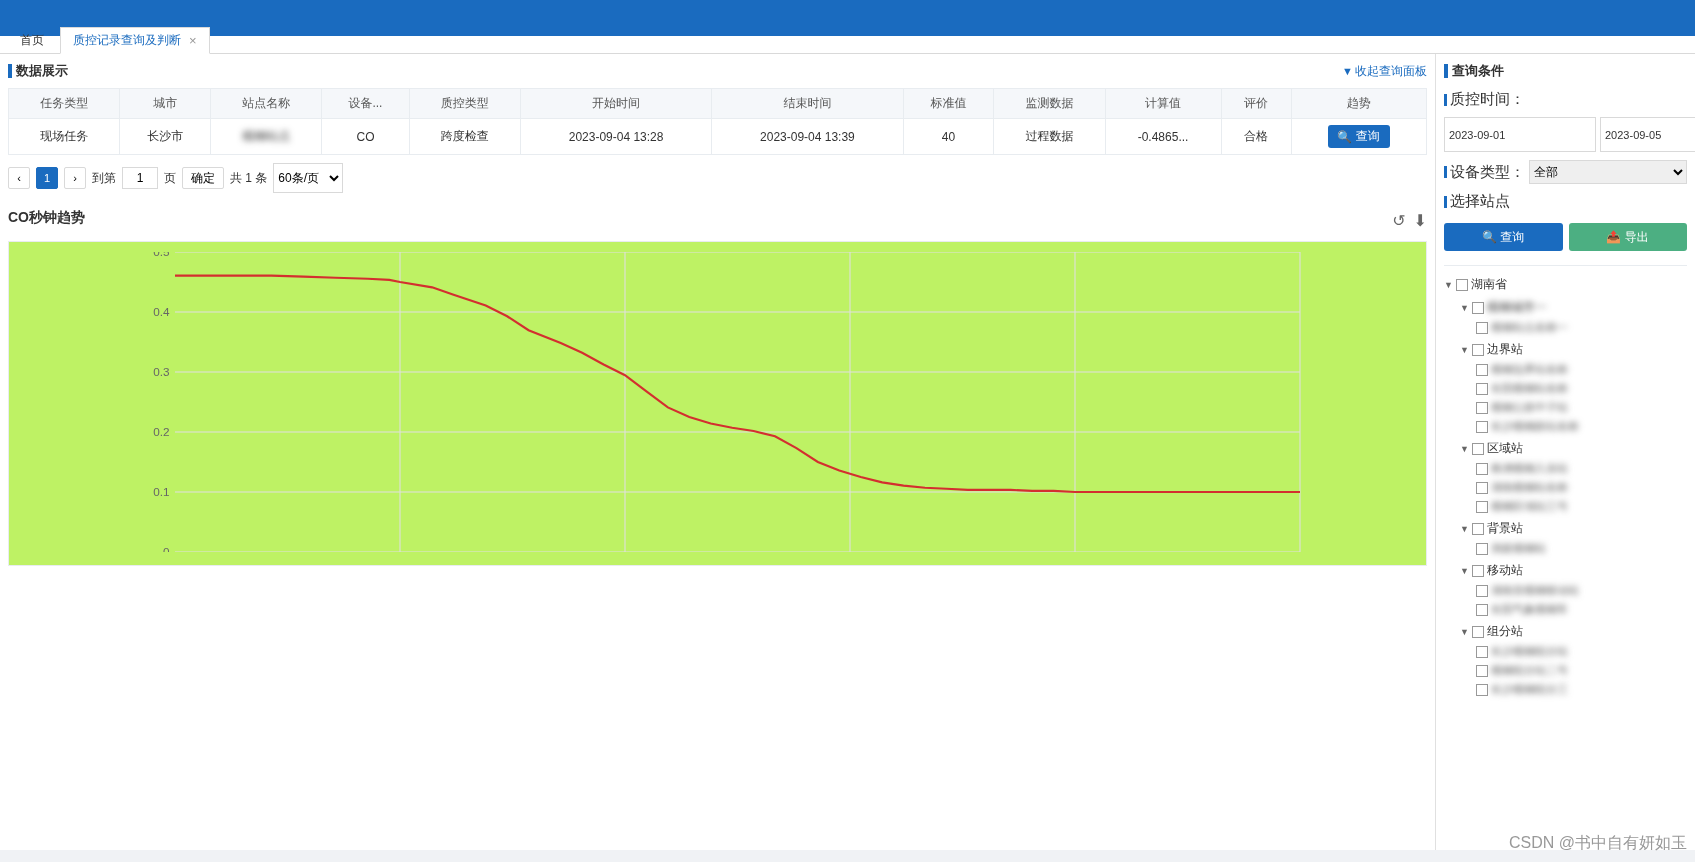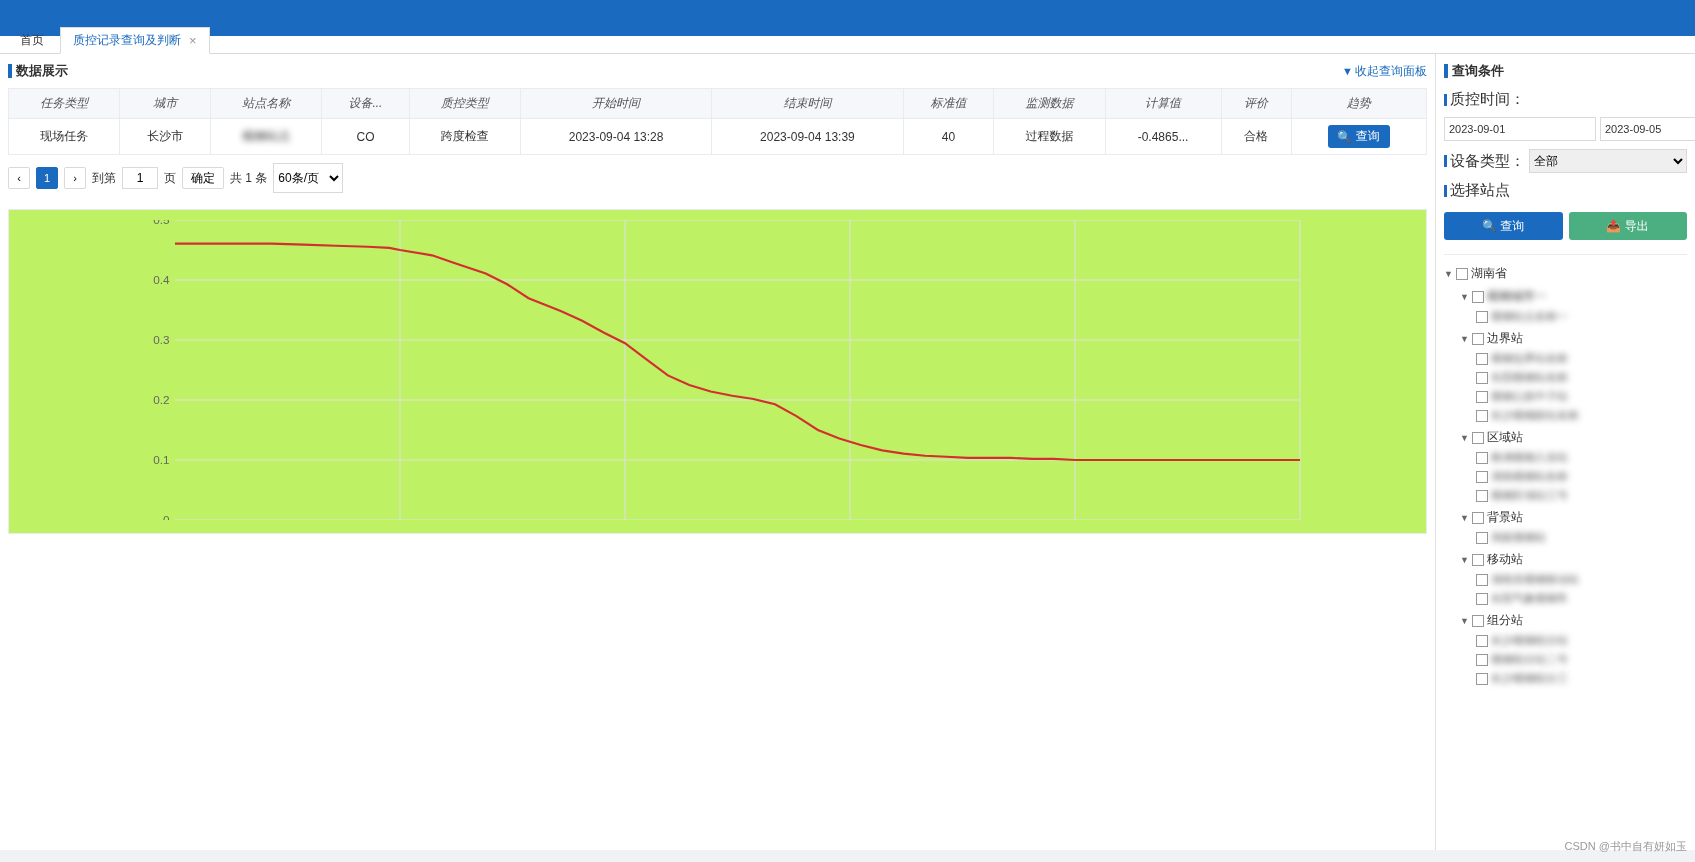--- a/index.html
+++ b/index.html
@@ -97,21 +97,20 @@
       border-collapse: collapse;
       font-size: 12px;
     }
     .data-table th {
       background: #f5f7fa;
       border: 1px solid #e8ecf0;
       padding: 6px 8px;
       text-align: center;
       color: #555;
       font-weight: normal;
-      font-style: italic;
     }
     .data-table td {
       border: 1px solid #e8ecf0;
       padding: 6px 8px;
       text-align: center;
       color: #333;
     }
 
     
     .query-btn-blue {
@@ -240,21 +239,21 @@
     }
     .form-label::before {
       content: '';
       display: inline-block;
       width: 3px;
       height: 12px;
       background: #1a6bbf;
     }
     .date-input {
       flex: 1;
-      height: 24px;
+      height: 35px;
       border: 1px solid #d9d9d9;
       padding: 0 4px;
       font-size: 11px;
       color: #333;
     }
     .device-select {
       flex: 1;
       height: 24px;
       border: 1px solid #d9d9d9;
       font-size: 12px;
@@ -349,21 +348,21 @@
     }
 
     
     .tree-container::-webkit-scrollbar { width: 6px; }
     .tree-container::-webkit-scrollbar-thumb { background: #ccc; border-radius: 3px; }
 
     .watermark {
       position: fixed;
       bottom: 8px;
       right: 8px;
-      font-size: 11px;
+      font-size: 16px;
       color: #999;
     }
   </style>
 </head>
 <body>
 
 <div class="top-nav">
 </div>
 
 <div class="tab-bar">
@@ -435,20 +434,27 @@
       <button class="confirm-btn">确定</button>
       <span>共 1 条</span>
       <select class="per-page-select">
         <option>60条/页</option>
         <option>30条/页</option>
         <option>100条/页</option>
       </select>
     </div>
 
     <div class="chart-section">
+      <div style="display:flex; justify-content:space-between; align-items:center; margin-bottom:6px;">
+        <div class="chart-title">CO秒钟趋势</div>
+        <div class="chart-toolbar">
+          <span style="font-size:16px; color:#666; cursor:pointer;">↺</span>
+          <span style="font-size:16px; color:#666; cursor:pointer;">⬇</span>
+        </div>
+      </div>
       <div class="chart-container">
         <svg width="100%" height="300" viewBox="0 0 1050 280">
 
           <line x1="0" y1="0" x2="1050" y2="0" stroke="#e0e0e0" stroke-width="1"></line>
           <line x1="0" y1="56" x2="1050" y2="56" stroke="#e0e0e0" stroke-width="1"></line>
           <line x1="0" y1="112" x2="1050" y2="112" stroke="#e0e0e0" stroke-width="1"></line>
           <line x1="0" y1="168" x2="1050" y2="168" stroke="#e0e0e0" stroke-width="1"></line>
           <line x1="0" y1="224" x2="1050" y2="224" stroke="#e0e0e0" stroke-width="1"></line>
           <line x1="0" y1="280" x2="1050" y2="280" stroke="#e0e0e0" stroke-width="1"></line>
 

